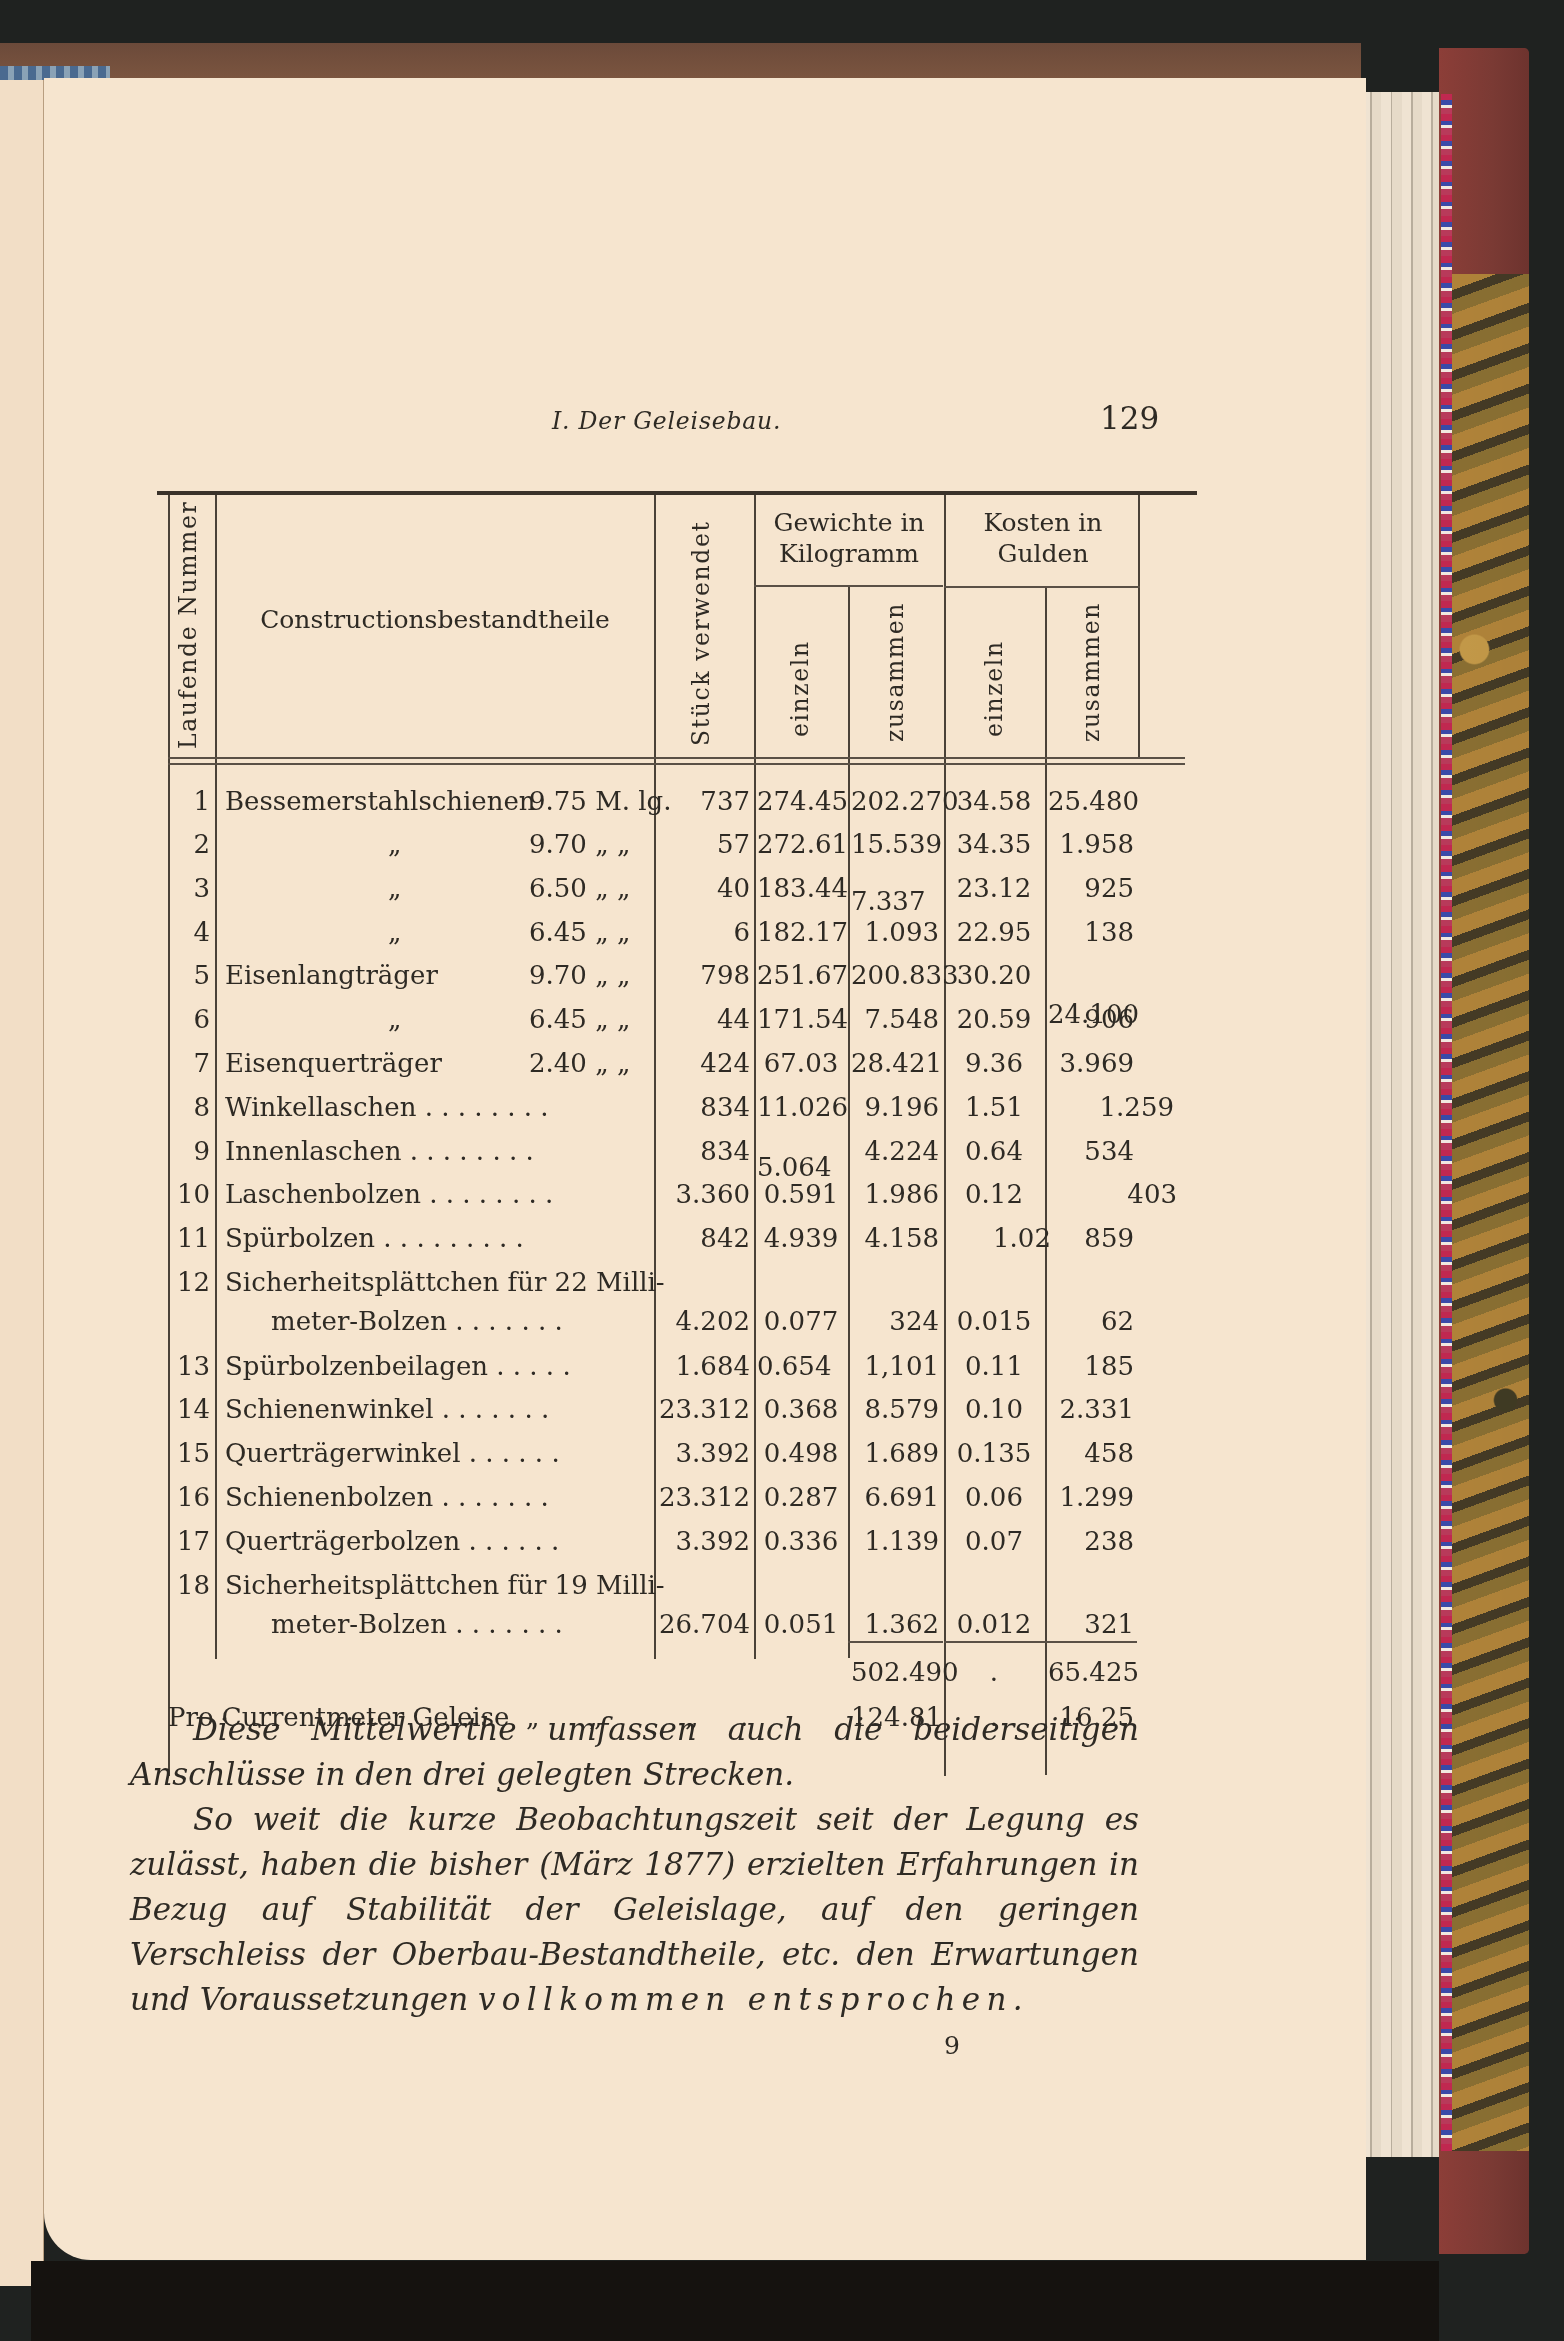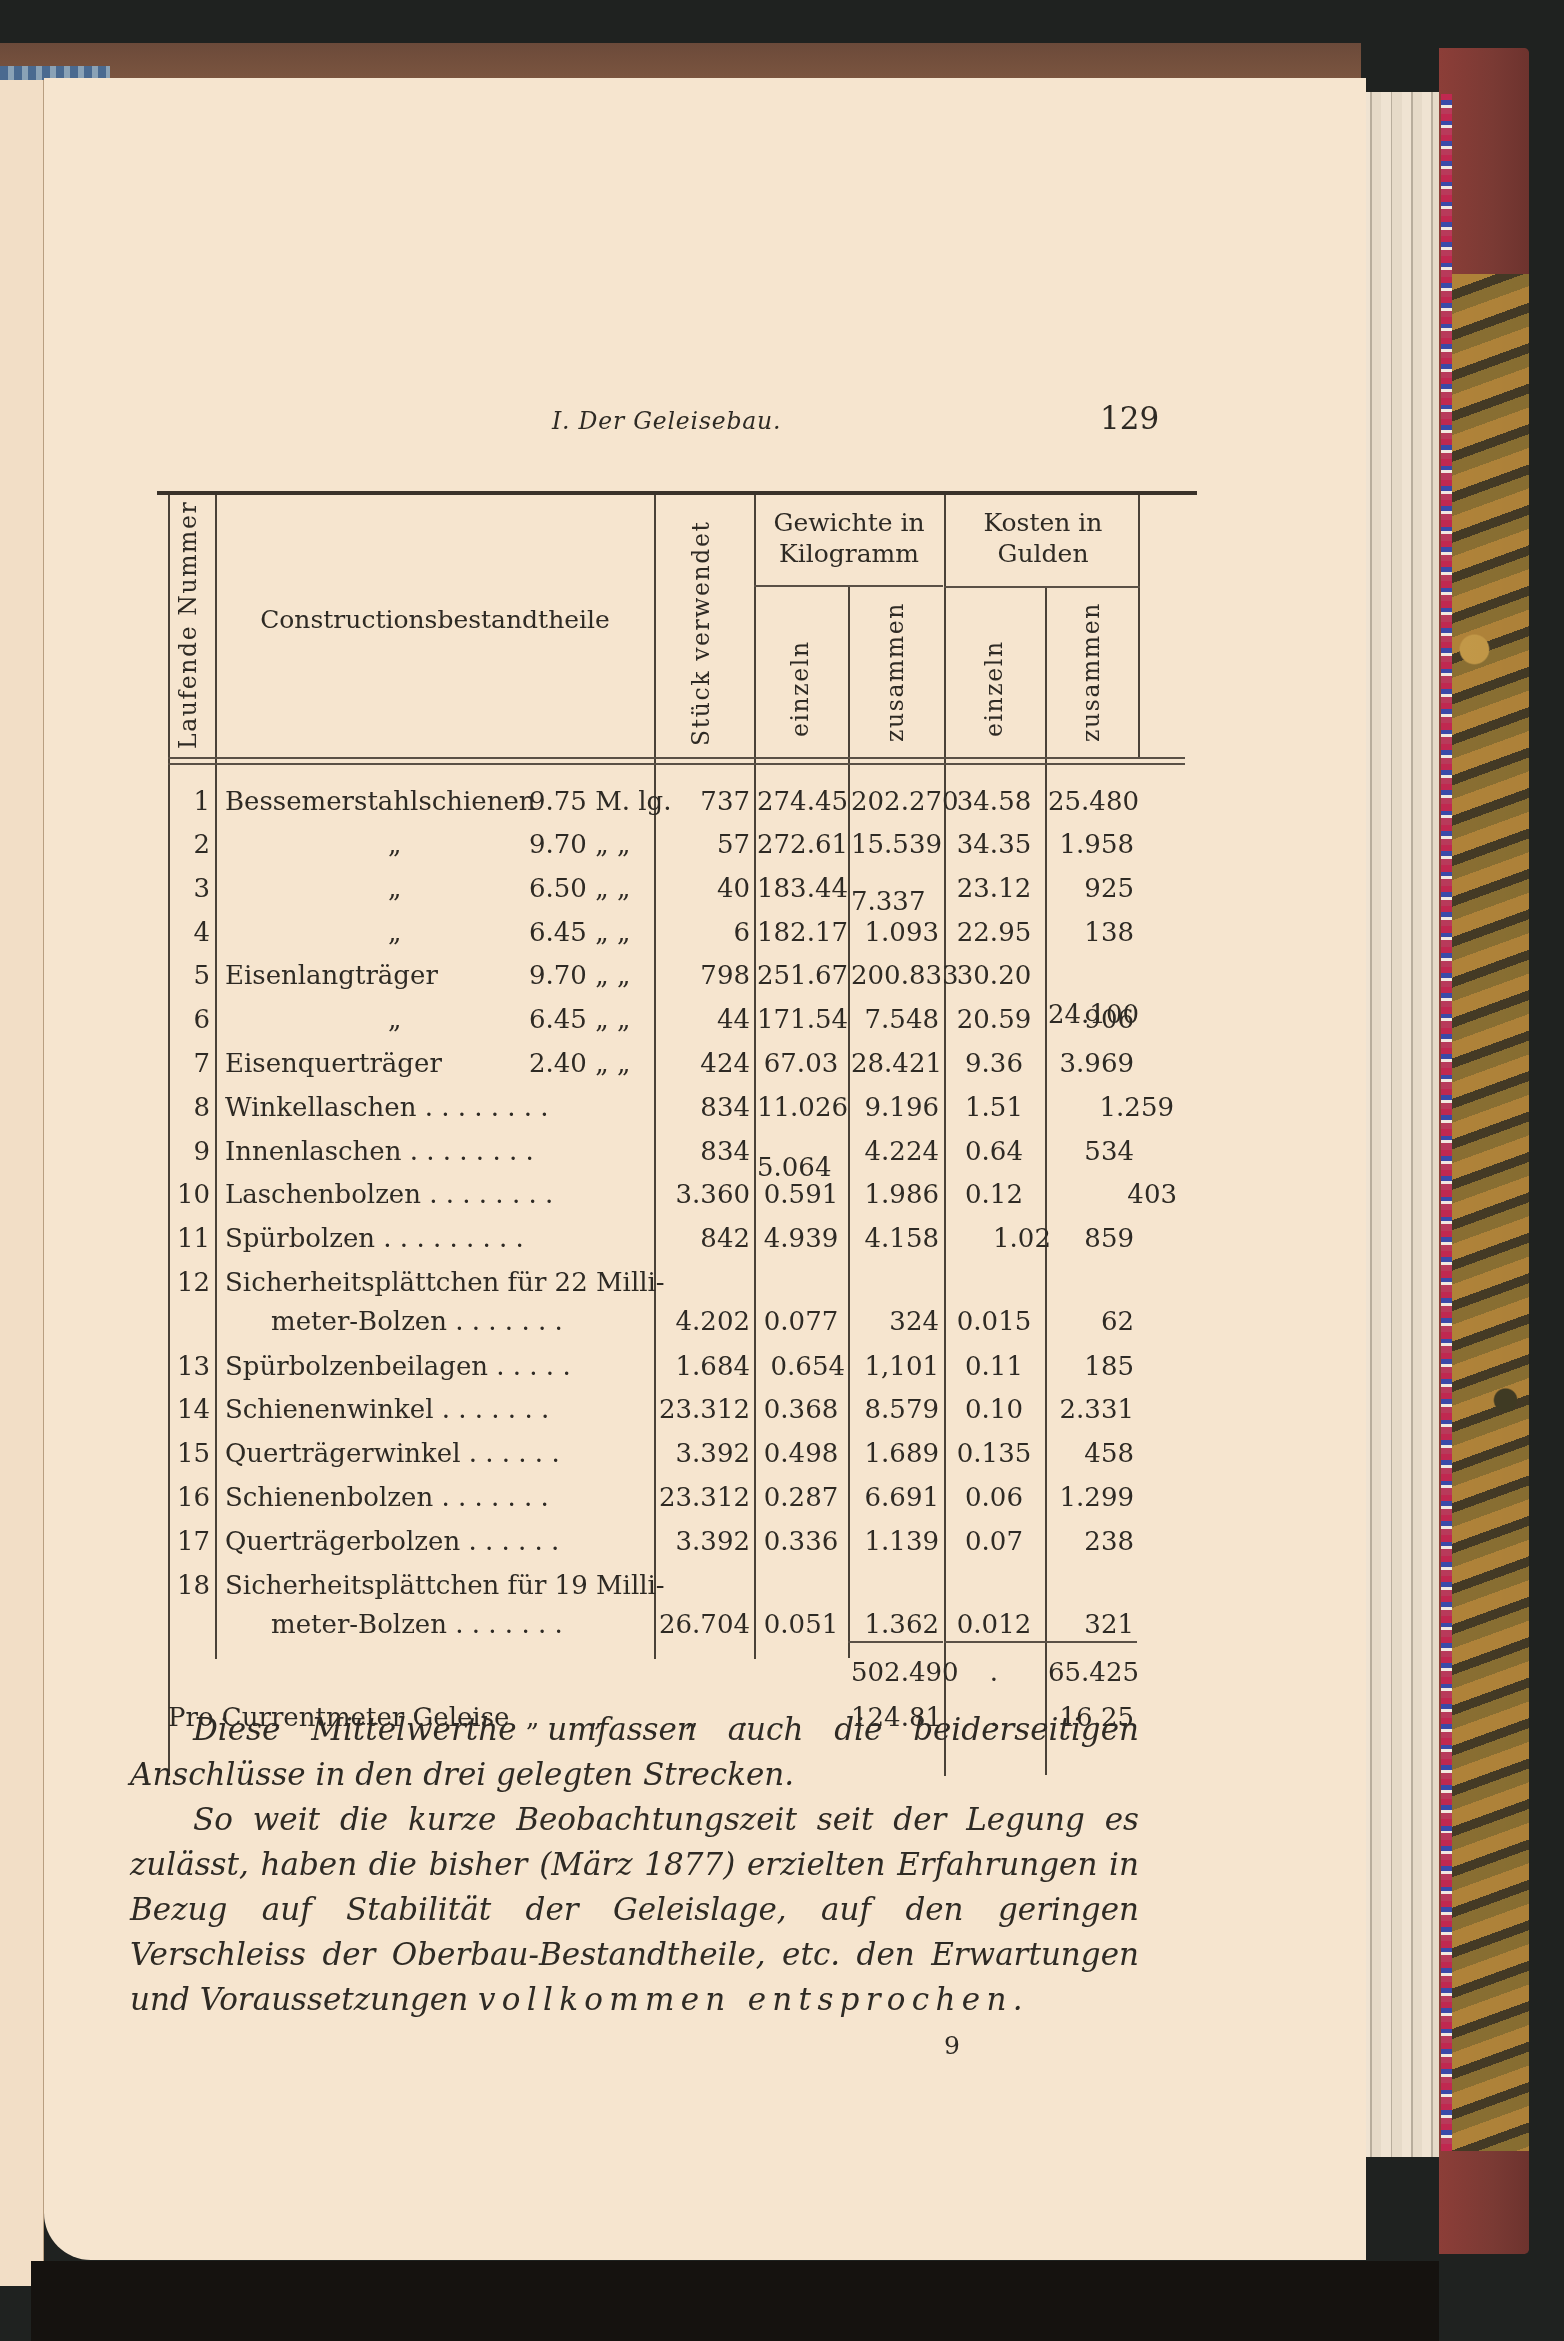--- a/index.html
+++ b/index.html
@@ -249,21 +249,21 @@
           <span class="cell num" style="left:614px; width:92px; text-align:right; top:39px;">4.202</span>
           <span class="cell num" style="left:713px; width:88px; text-align:center; top:39px;">0.077</span>
           <span class="cell num" style="left:807px; width:88px; text-align:right; top:39px;">324</span>
           <span class="cell num" style="left:903px; width:94px; text-align:center; top:39px;">0.015</span>
           <span class="cell num" style="left:1004px; width:86px; text-align:right; top:39px;">62</span>
         </div>
         <div class="row" style="top: 1273px;">
           <span class="cell num" style="left:125px; width:41px; text-align:right;">13</span>
           <span class="cell" style="left:181px;">Spürbolzenbeilagen  . . . . .</span>
           <span class="cell num" style="left:614px; width:92px; text-align:right; top:0px;">1.684</span>
-          <span class="cell num" style="left:713px; width:88px; text-align:right; top:0px;">0.654</span>
+          <span class="cell num" style="left:713px; width:88px; text-align:left; top:0px;">0.654</span>
           <span class="cell num" style="left:807px; width:88px; text-align:right; top:0px;">1,101</span>
           <span class="cell num" style="left:903px; width:94px; text-align:center; top:0px;">0.11</span>
           <span class="cell num" style="left:1004px; width:86px; text-align:right; top:0px;">185</span>
         </div>
         <div class="row" style="top: 1316px;">
           <span class="cell num" style="left:125px; width:41px; text-align:right;">14</span>
           <span class="cell" style="left:181px;">Schienenwinkel . . . . . . .</span>
           <span class="cell num" style="left:614px; width:92px; text-align:right; top:0px;">23.312</span>
           <span class="cell num" style="left:713px; width:88px; text-align:center; top:0px;">0.368</span>
           <span class="cell num" style="left:807px; width:88px; text-align:right; top:0px;">8.579</span>

